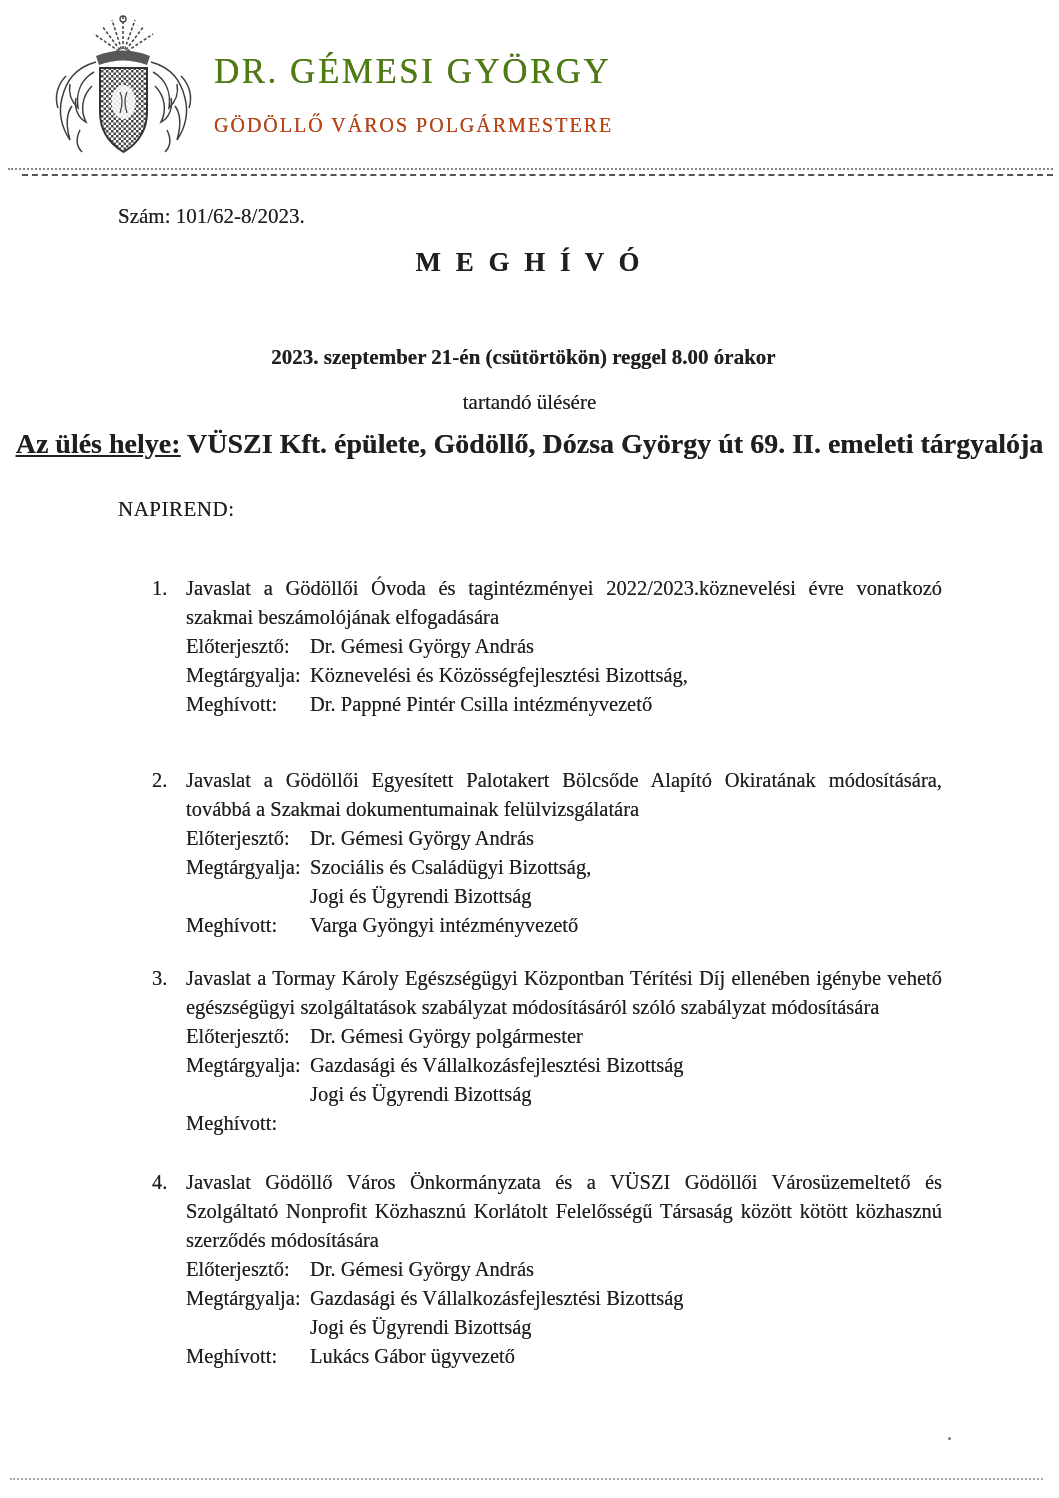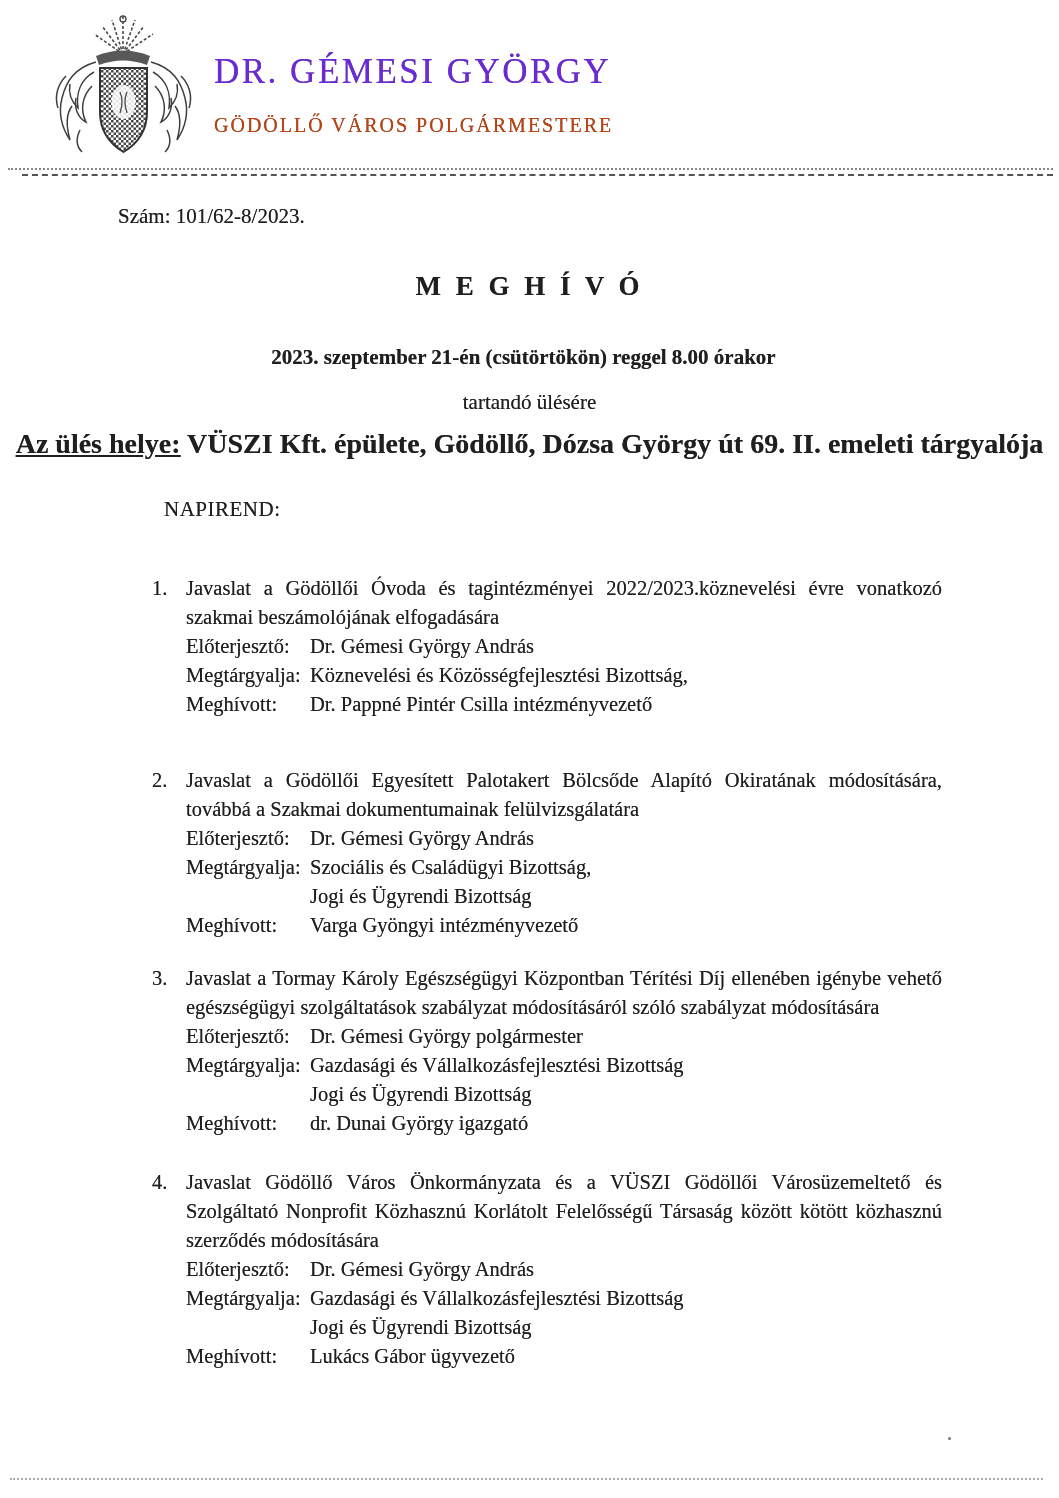--- a/index.html
+++ b/index.html
@@ -29,21 +29,21 @@
     top: 10px;
     width: 175px;
     height: 152px;
   }
   .sender-name {
     position: absolute;
     left: 214px;
     top: 52px;
     font-size: 35px;
     letter-spacing: 2.5px;
-    color: #6d28d9;
+    color: #4d7c0f;
     white-space: nowrap;
   }
   .sender-role {
     position: absolute;
     left: 214px;
     top: 114px;
     font-size: 20px;
     letter-spacing: 2px;
     color: #c2410c;
     white-space: nowrap;
@@ -73,21 +73,20 @@
     font-size: 21px;
   }
   .doc-title {
     position: absolute;
     left: 0; right: 0;
     top: 247px;
     text-align: center;
     font-size: 27px;
     font-weight: 700;
     letter-spacing: 4px;
-    margin-top: 24px;
   }
   .line-council {
     position: absolute;
     left: 0; right: 0;
     top: 303px;
     text-align: center;
     font-size: 21px;
   }
   .line-date {
     position: absolute;
@@ -113,21 +112,20 @@
     font-weight: 700;
   }
   .underlined { text-decoration: underline; }
   
   .agenda-heading {
     position: absolute;
     left: 118px;
     top: 497px;
     font-size: 21px;
     letter-spacing: 0.5px;
-    margin-left: 46px;
   }
   .agenda {
     position: absolute;
     left: 152px;
     top: 574px;
     width: 800px;
   }
   .agenda-item {
     display: flex;
     font-size: 20.5px;
@@ -302,21 +300,20 @@
         <div class="detail-row">
           <span class="detail-label">Megtárgyalja:</span>
           <span class="detail-value">Gazdasági és Vállalkozásfejlesztési Bizottság</span>
         </div>
         <div class="detail-row">
           <span class="detail-label"></span>
           <span class="detail-value">Jogi és Ügyrendi Bizottság</span>
         </div>
         <div class="detail-row">
           <span class="detail-label">Meghívott:</span>
-          <span class="detail-value">dr. Dunai György igazgató</span>
         </div>
       </div>
     </div>
 
     <div class="agenda-item">
       <div class="item-number">4.</div>
       <div class="item-body">
         <div class="item-title">Javaslat Gödöllő Város Önkormányzata és a VÜSZI Gödöllői Városüzemeltető és Szolgáltató Nonprofit Közhasznú Korlátolt Felelősségű Társaság között kötött közhasznú szerződés módosítására</div>
         <div class="detail-row">
           <span class="detail-label">Előterjesztő:</span>

